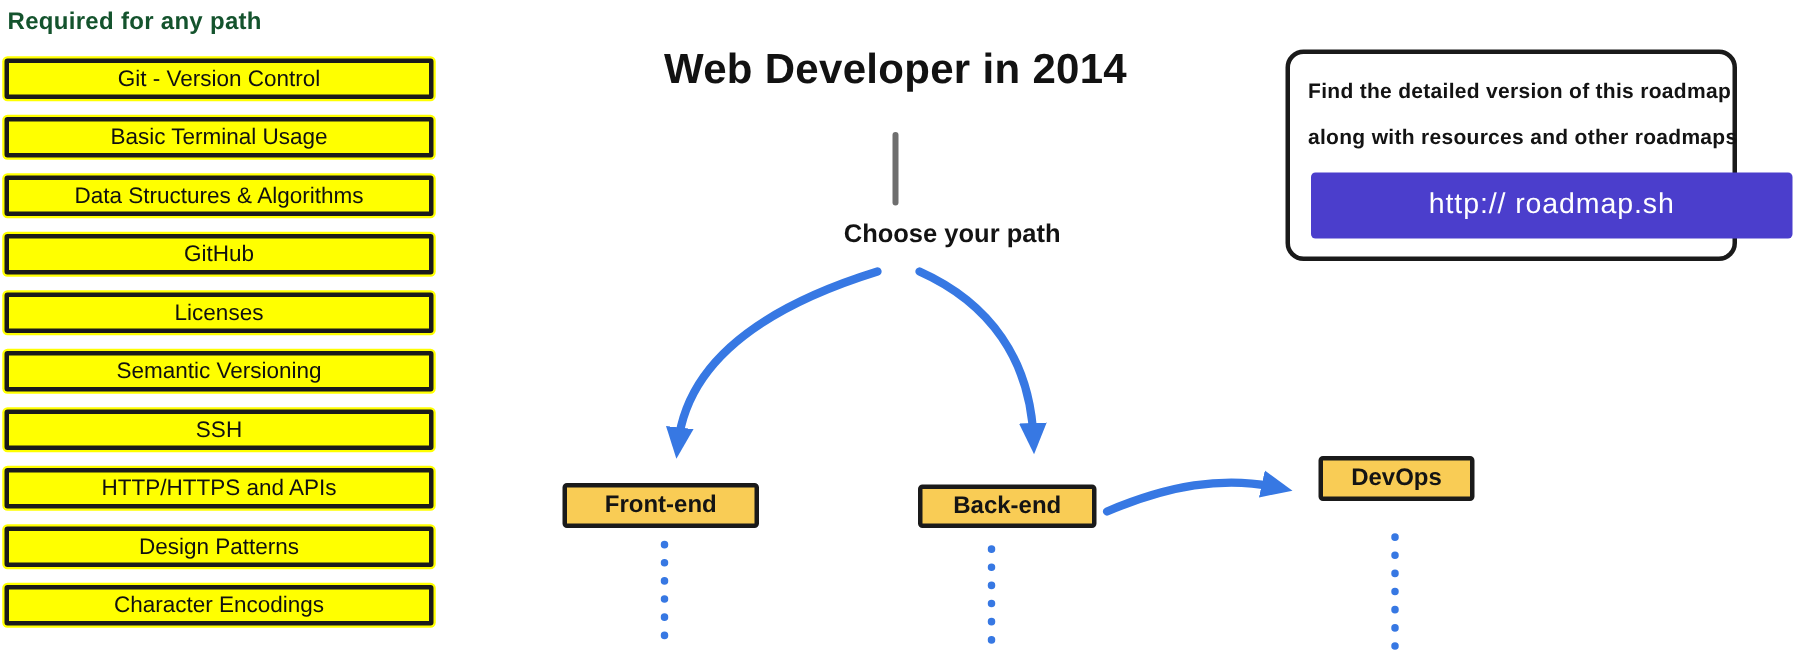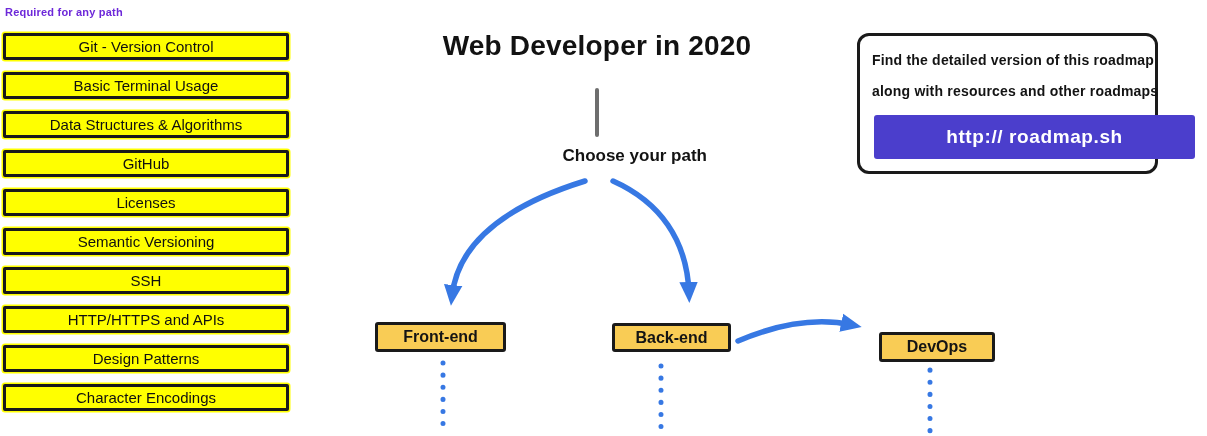--- a/index.html
+++ b/index.html
@@ -5,21 +5,21 @@
   html,body { margin:0; padding:0; background:#ffffff; }
   .canvas {
     position:relative; width:1207px; height:436px; background:#ffffff;
     font-family:"Liberation Sans","DejaVu Sans",sans-serif; color:#141414;
     overflow:hidden;
   }
 
   
   .sidebar { position:absolute; left:3px; top:6px; width:286px; }
   .sidebar-header {
-    font-size:11px; font-weight:bold; color:#6d28d9; margin:0 0 15px 2px;
+    font-size:16px; font-weight:bold; color:#14532d; margin:0 0 15px 2px;
     letter-spacing:0.2px;
   }
   .topic-list { display:flex; flex-direction:column; gap:12px; }
   .topic {
     box-sizing:border-box; height:27px; width:286px;
     background:#FFFF00; border:3px solid #1a1a1a; border-radius:2px;
     box-shadow:0 0 0 1.5px #ffff00;
     font-size:15px; font-weight:normal; color:#101010;
     display:flex; align-items:center; justify-content:center;
   }
@@ -39,41 +39,41 @@
   }
   .node {
     position:absolute; box-sizing:border-box;
     background:#F9CC55; border:3px solid #1a1a1a; border-radius:3px;
     font-size:16px; font-weight:bold; color:#141414;
     display:flex; align-items:center; justify-content:center;
     cursor:pointer;
   }
   .node-frontend { left:375px; top:322px; width:131px; height:30px; }
   .node-backend  { left:612px; top:323px; width:119px; height:29px; }
-  .node-devops   { left:879px; top:332px; width:116px; height:30px; }
+  .node-devops   { left:879px; top:304px; width:104px; height:30px; }
 
   
   .arrows-layer { position:absolute; left:0; top:0; pointer-events:none; }
 
   
   .infobox {
     position:absolute; left:857px; top:33px; width:301px; height:141px;
     box-sizing:border-box; border:3px solid #1a1a1a; border-radius:12px;
     background:#ffffff;
   }
   .infobox-line1, .infobox-line2 {
     position:absolute; left:12px; font-size:14px; font-weight:bold;
     color:#131313; white-space:nowrap; letter-spacing:0.2px;
   }
   .infobox-line1 { top:16px; }
   .infobox-line2 { top:47px; }
   .link-btn {
     position:absolute; left:14px; top:79px; width:321px; height:44px;
     background:#4B3ECC; border:none; border-radius:3px;
-    color:#ffffff; font-size:19px; font-weight:bold; letter-spacing:0.6px;
+    color:#ffffff; font-size:19px; font-weight:normal; letter-spacing:0.6px;
     font-family:"Liberation Sans","DejaVu Sans",sans-serif;
     display:flex; align-items:center; justify-content:center; cursor:pointer;
   }
 </style>
 </head>
 <body>
 
 <div class="canvas">
 
   <div class="sidebar">
@@ -85,21 +85,21 @@
       <div class="topic">GitHub</div>
       <div class="topic">Licenses</div>
       <div class="topic">Semantic Versioning</div>
       <div class="topic">SSH</div>
       <div class="topic">HTTP/HTTPS and APIs</div>
       <div class="topic">Design Patterns</div>
       <div class="topic">Character Encodings</div>
     </div>
   </div>
 
-  <div class="page-title">Web Developer in 2020</div>
+  <div class="page-title">Web Developer in 2014</div>
   <div class="stem"></div>
   <div class="choose-label">Choose your path</div>
 
   <svg class="arrows-layer" width="1207" height="436" viewBox="0 0 1207 436">
     <defs>
       <marker id="ah" viewBox="0 0 10 10" refX="5" refY="5" markerWidth="4" markerHeight="4" orient="auto-start-reverse">
         <path d="M0,0.8 L9.5,5 L0,9.2 z" fill="#3778E3"></path>
       </marker>
     </defs>
     <path d="M585,181 C527,199 459,232 452,296" fill="none" stroke="#3778E3" stroke-width="5.5" stroke-linecap="round" marker-end="url(#ah)"></path>

